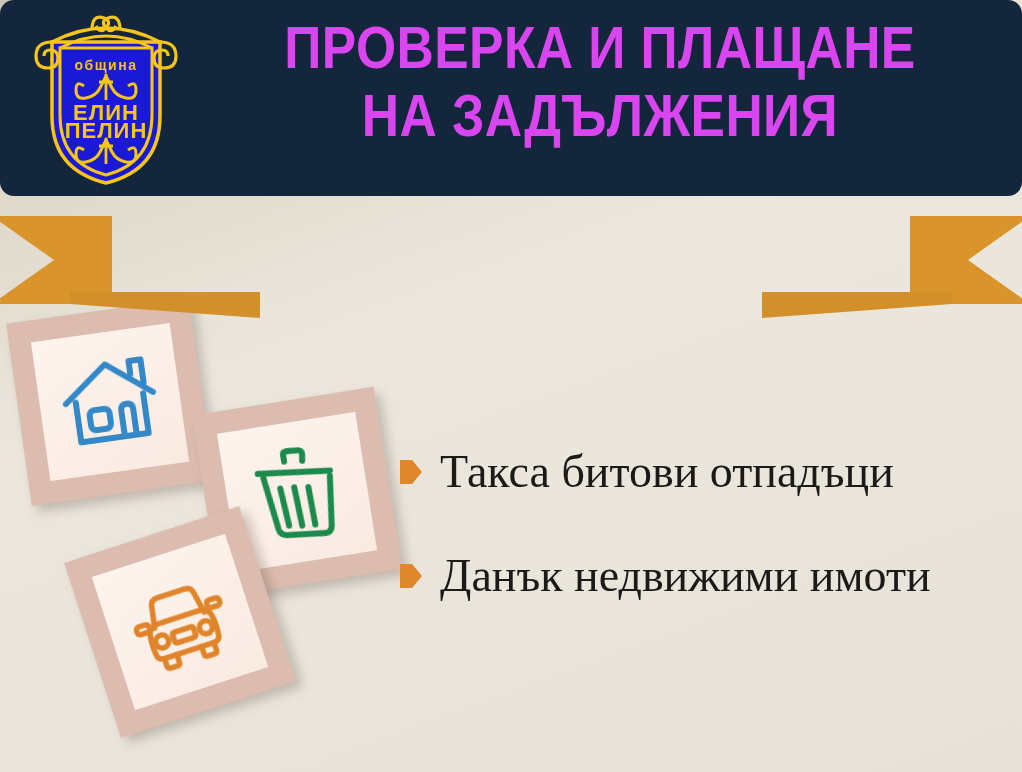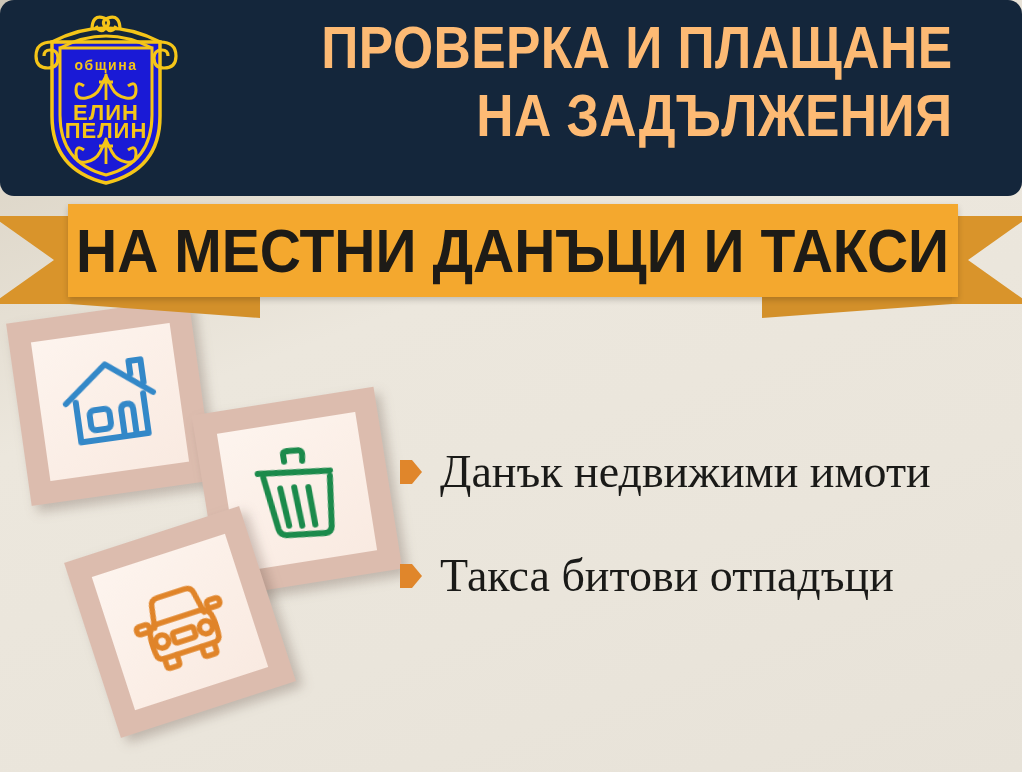--- a/index.html
+++ b/index.html
@@ -45,22 +45,22 @@
     height: 180px;
   }
   .emblem svg { display: block; }
 
   
   .title-block {
     position: absolute;
     left: 190px;
     top: 14px;
     width: 820px;
-    text-align: right;
-    color: #fdba74;
+    text-align: center;
+    color: #d946ef;
   }
   .title-line {
     font-family: "Liberation Sans Narrow", "Liberation Sans", sans-serif;
     font-weight: bold;
     font-size: 60px;
     line-height: 68px;
     letter-spacing: 0.5px;
     white-space: nowrap;
     transform: scaleX(0.86);
     transform-origin: center center;
@@ -255,23 +255,20 @@
       <div class="title-line">ПРОВЕРКА И ПЛАЩАНЕ</div>
       <div class="title-line">НА ЗАДЪЛЖЕНИЯ</div>
     </div>
   </div>
 
   <div class="ribbon">
     <div class="ribbon-tail left"></div>
     <div class="ribbon-tail right"></div>
     <div class="ribbon-fold left"></div>
     <div class="ribbon-fold right"></div>
-    <div class="ribbon-plate">
-      <div class="ribbon-text">НА МЕСТНИ ДАНЪЦИ И ТАКСИ</div>
-    </div>
   </div>
 
   <div class="cards">
 
     <div class="stamp" id="stamp-house">
       <div class="stamp-inner">
         <svg width="104" height="104" viewBox="0 0 104 104" aria-hidden="true">
           <g fill="none" stroke="#3388c8" stroke-width="6" stroke-linecap="round" stroke-linejoin="round">
             <path d="M8 48 L52 14 L96 48"></path>
             <path d="M76 27 L76 14 L88 14 L88 37"></path>
@@ -316,24 +313,24 @@
         </svg>
       </div>
     </div>
 
   </div>
 
   <div class="list">
 
     <div class="list-item">
       <span class="bullet"></span>
-      <span class="list-label">Данък недвижими имоти</span>
+      <span class="list-label">Такса битови отпадъци</span>
     </div>
 
     <div class="list-item">
       <span class="bullet"></span>
-      <span class="list-label">Такса битови отпадъци</span>
+      <span class="list-label">Данък недвижими имоти</span>
     </div>
 
 
   </div>
 
 </div>
 
 </body></html>

